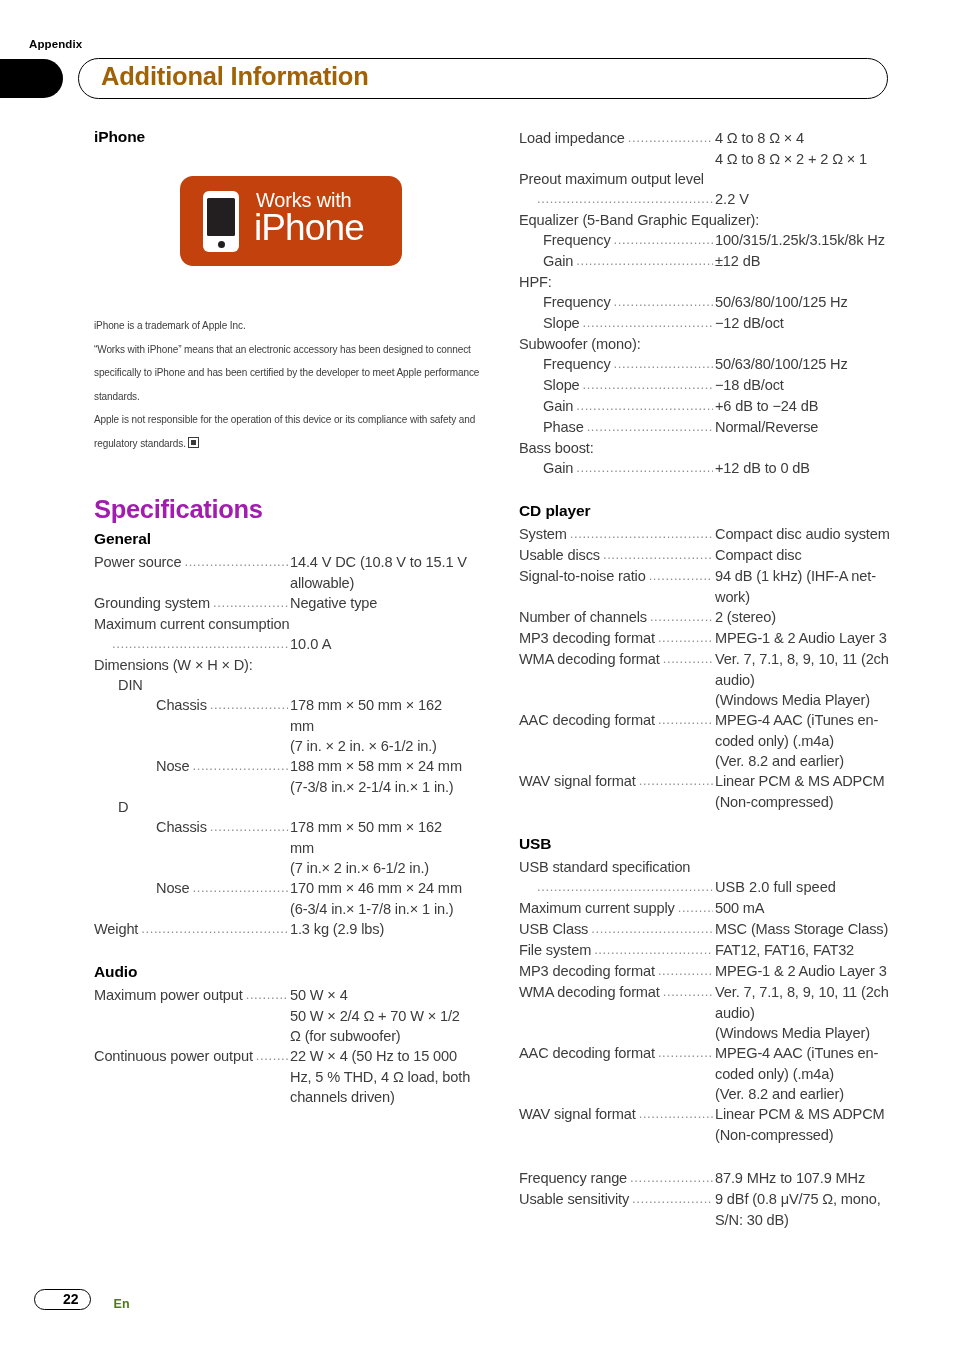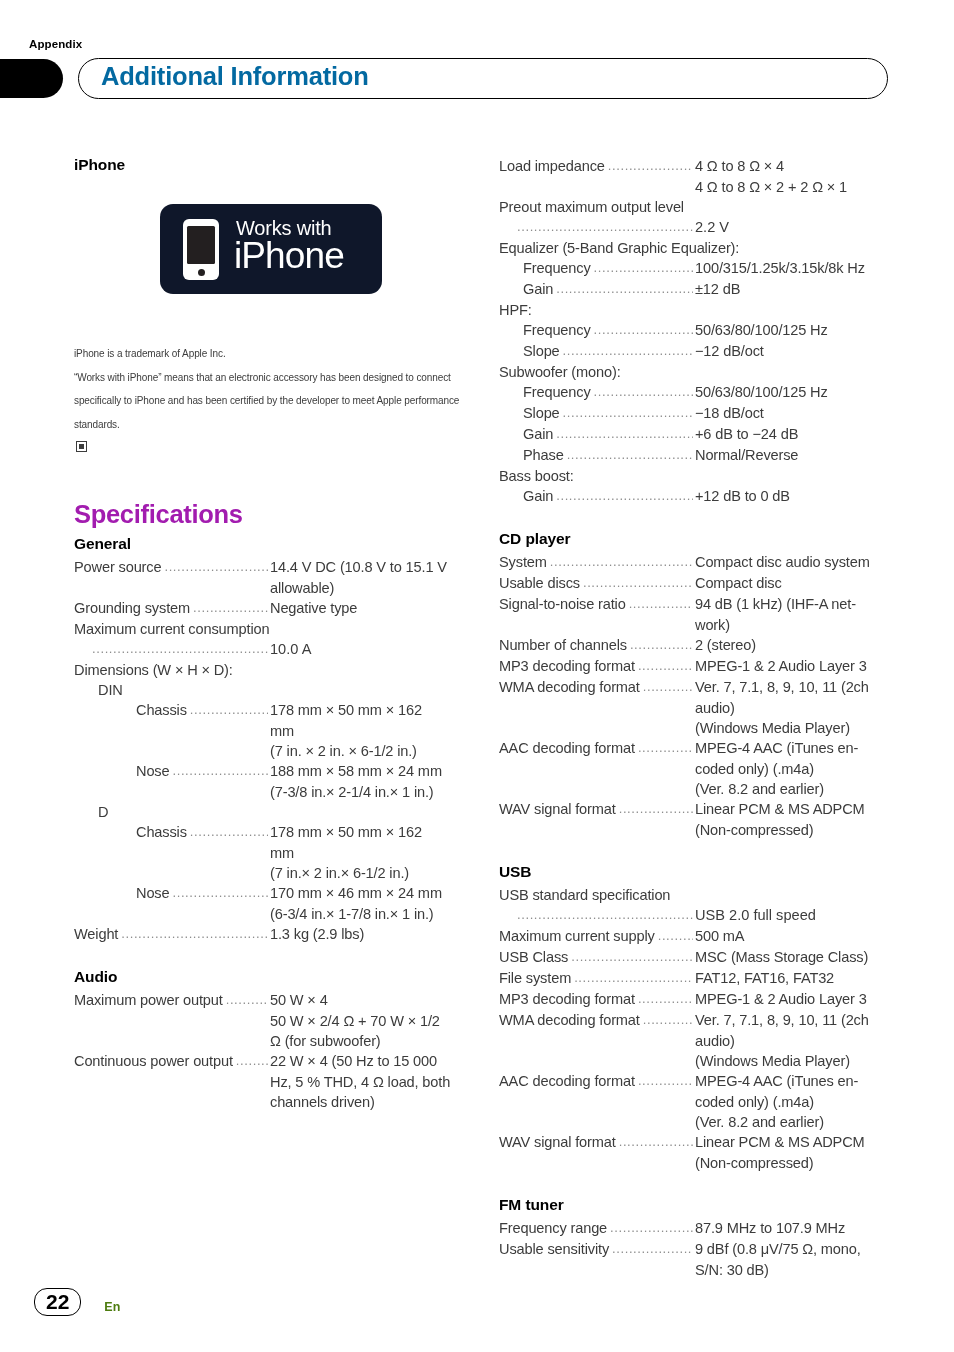--- a/index.html
+++ b/index.html
@@ -45,28 +45,29 @@
     border-radius: 21px;
     box-sizing: border-box;
   }
   #page-heading {
     position: absolute;
     left: 101px;
     top: 62px;
     font-size: 25.5px;
     font-weight: bold;
     letter-spacing: -0.2px;
-    color: #0369a1;
+    color: #a16207;
   }
 
   
   .column {
     position: absolute;
-    top: 156px;
+    top: 128px;
     width: 390px;
+    margin-left: 20px;
   }
   #col-left  { left: 74px; }
   #col-right { left: 499px; }
 
   
   .h-sub {
     font-size: 15.5px;
     font-weight: bold;
     color: #000;
     margin: 0 0 4px 0;
@@ -81,21 +82,21 @@
   }
   .spacer-lg { height: 40px; }
   .spacer-md { height: 23px; }
 
   
   #iphone-badge {
     position: relative;
     margin: 30px 0 0 86px;
     width: 222px;
     height: 90px;
-    background: #0f172a;
+    background: #c2410c;
     border-radius: 13px;
   }
   #badge-phone {
     position: absolute;
     left: 23px;
     top: 15px;
     width: 36px;
     height: 61px;
     background: #ffffff;
     border-radius: 6px;
@@ -242,22 +243,22 @@
   #footer {
     position: absolute;
     left: 34px;
     top: 1288px;
     display: flex;
     align-items: center;
   }
   #page-number {
     border: 1.4px solid #000;
     border-radius: 13px;
-    padding: 2px 11px 3px 11px;
-    font-size: 21px;
+    padding: 2px 11px 3px 28px;
+    font-size: 14px;
     font-weight: bold;
     color: #000;
     line-height: 1;
   }
   #lang-code {
     margin-left: 23px;
     margin-top: 9px;
     font-size: 12.5px;
     font-weight: bold;
     color: #4d7c0f;
@@ -281,21 +282,21 @@
       <div id="badge-phone-home"></div>
     </div>
     <div id="badge-works">Works with</div>
     <div id="badge-iphone">iPhone</div>
   </div>
 
   <div style="height:48px"></div>
 
   <p class="body-text">iPhone is a trademark of Apple Inc.</p>
   <p class="body-text">“Works with iPhone” means that an electronic accessory has been designed to connect specifically to iPhone and has been certified by the developer to meet Apple performance standards.</p>
-  <p class="body-text"><span class="end-mark"></span></p>
+  <p class="body-text"><span>Apple is not responsible for the operation of this device or its compliance with safety and regulatory standards.</span><span class="end-mark"></span></p>
 
   <div class="spacer-lg"></div>
 
   <div class="h-big">Specifications</div>
   <div class="h-sub">General</div>
 
   <div class="spec-row">
     <span class="spec-head">
       <span class="spec-label">Power source</span>
       <span class="spec-leader">............................................................</span>
@@ -610,21 +611,20 @@
   <div class="spec-row">
     <span class="spec-head">
       <span class="spec-label">WAV signal format</span>
       <span class="spec-leader">............................................................</span>
     </span>
     <span class="spec-value-block">Linear PCM &amp; MS ADPCM</span>
   </div>
   <div class="spec-cont">(Non-compressed)</div>
 
   <div class="spacer-md"></div>
-  <div class="h-sub">FM tuner</div>
 
   <div class="spec-row">
     <span class="spec-head">
       <span class="spec-label">Frequency range</span>
       <span class="spec-leader">............................................................</span>
     </span>
     <span class="spec-value-block">87.9 MHz to 107.9 MHz</span>
   </div>
   <div class="spec-row">
     <span class="spec-head">

